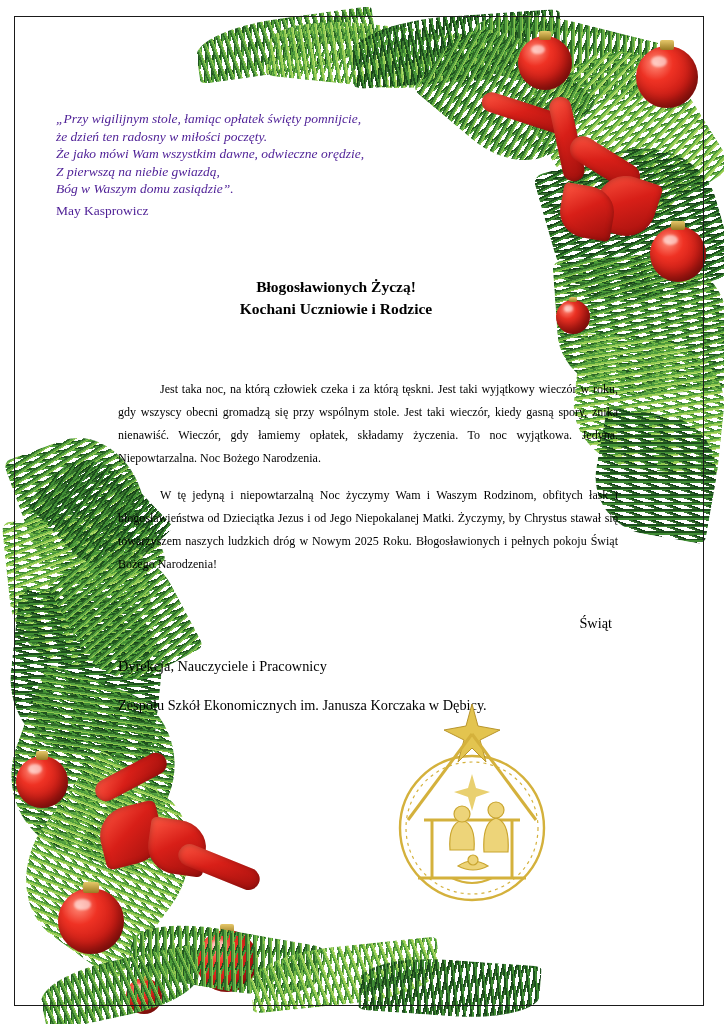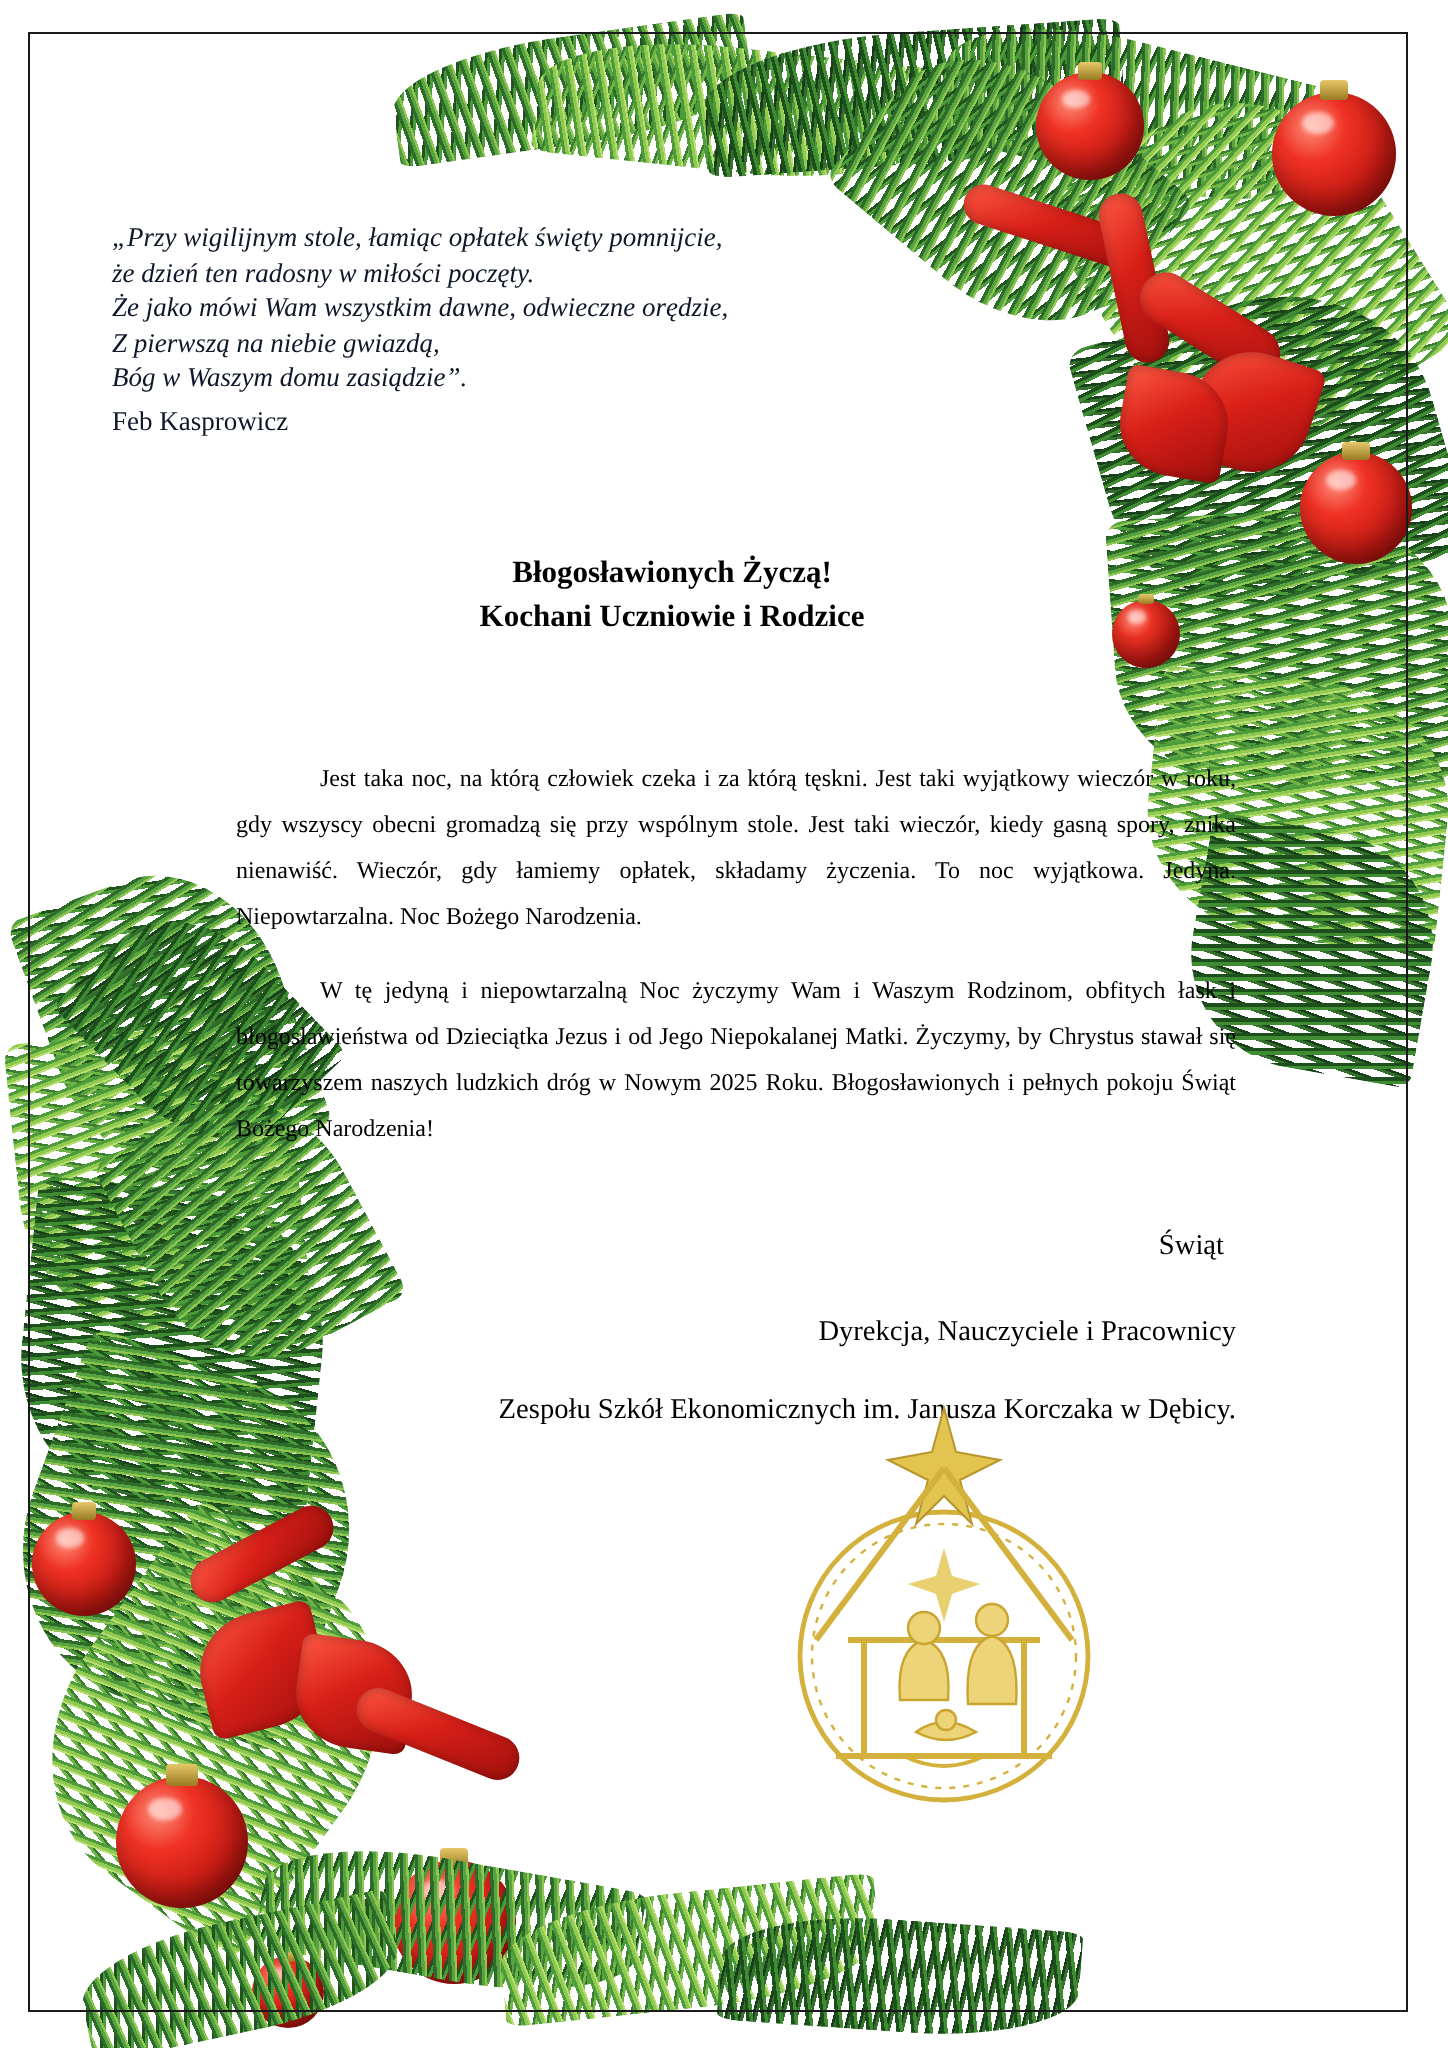--- a/index.html
+++ b/index.html
@@ -127,21 +127,21 @@
   }
 
   .poem {
     position: absolute;
     left: 56px;
     top: 110px;
     width: 420px;
     font-style: italic;
     font-size: 13.5px;
     line-height: 17.5px;
-    color: #0f172a;
+    color: #4c1d95;
   }
   .poem .author {
     font-style: normal;
     margin-top: 4px;
     display: block;
   }
 
   .headings {
     position: absolute;
     left: 56px;
@@ -175,21 +175,21 @@
     top: 612px;
     width: 500px;
     font-size: 14.3px;
     line-height: 23px;
   }
   .signoff .zycza {
     text-align: right;
     padding-right: 6px;
   }
   .signoff .names {
-    text-align: right;
+    text-align: left;
     margin-top: 20px;
   }
 
   
   .nativity {
     position: absolute;
     left: 372px;
     top: 700px;
     width: 200px;
     height: 210px;
@@ -268,21 +268,21 @@
   <div class="page-frame"></div>
 
   <div class="content">
 
     <div class="poem">
       <div>„Przy wigilijnym stole, łamiąc opłatek święty pomnijcie,</div>
       <div>że dzień ten radosny w miłości poczęty.</div>
       <div>Że jako mówi Wam wszystkim dawne, odwieczne orędzie,</div>
       <div>Z pierwszą na niebie gwiazdą,</div>
       <div>Bóg w Waszym domu zasiądzie”.</div>
-      <span class="author">Feb Kasprowicz</span>
+      <span class="author">May Kasprowicz</span>
     </div>
 
     <div class="headings">
       <div class="h1">Błogosławionych Życzą!</div>
       <div class="h2">Kochani Uczniowie i Rodzice</div>
     </div>
 
     <div class="body-text">
       <p>Jest taka noc, na którą człowiek czeka i za którą tęskni. Jest taki wyjątkowy wieczór w roku, gdy wszyscy obecni gromadzą się przy wspólnym stole. Jest taki wieczór, kiedy gasną spory, znika nienawiść. Wieczór, gdy łamiemy opłatek, składamy życzenia. To noc wyjątkowa. Jedyna. Niepowtarzalna. Noc Bożego Narodzenia.</p>
       <p>W tę jedyną i niepowtarzalną Noc życzymy Wam i Waszym Rodzinom, obfitych łask  i błogosławieństwa od Dzieciątka Jezus i od Jego Niepokalanej Matki. Życzymy, by Chrystus stawał się towarzyszem naszych ludzkich dróg w Nowym 2025 Roku. Błogosławionych i pełnych pokoju Świąt Bożego Narodzenia!</p>

